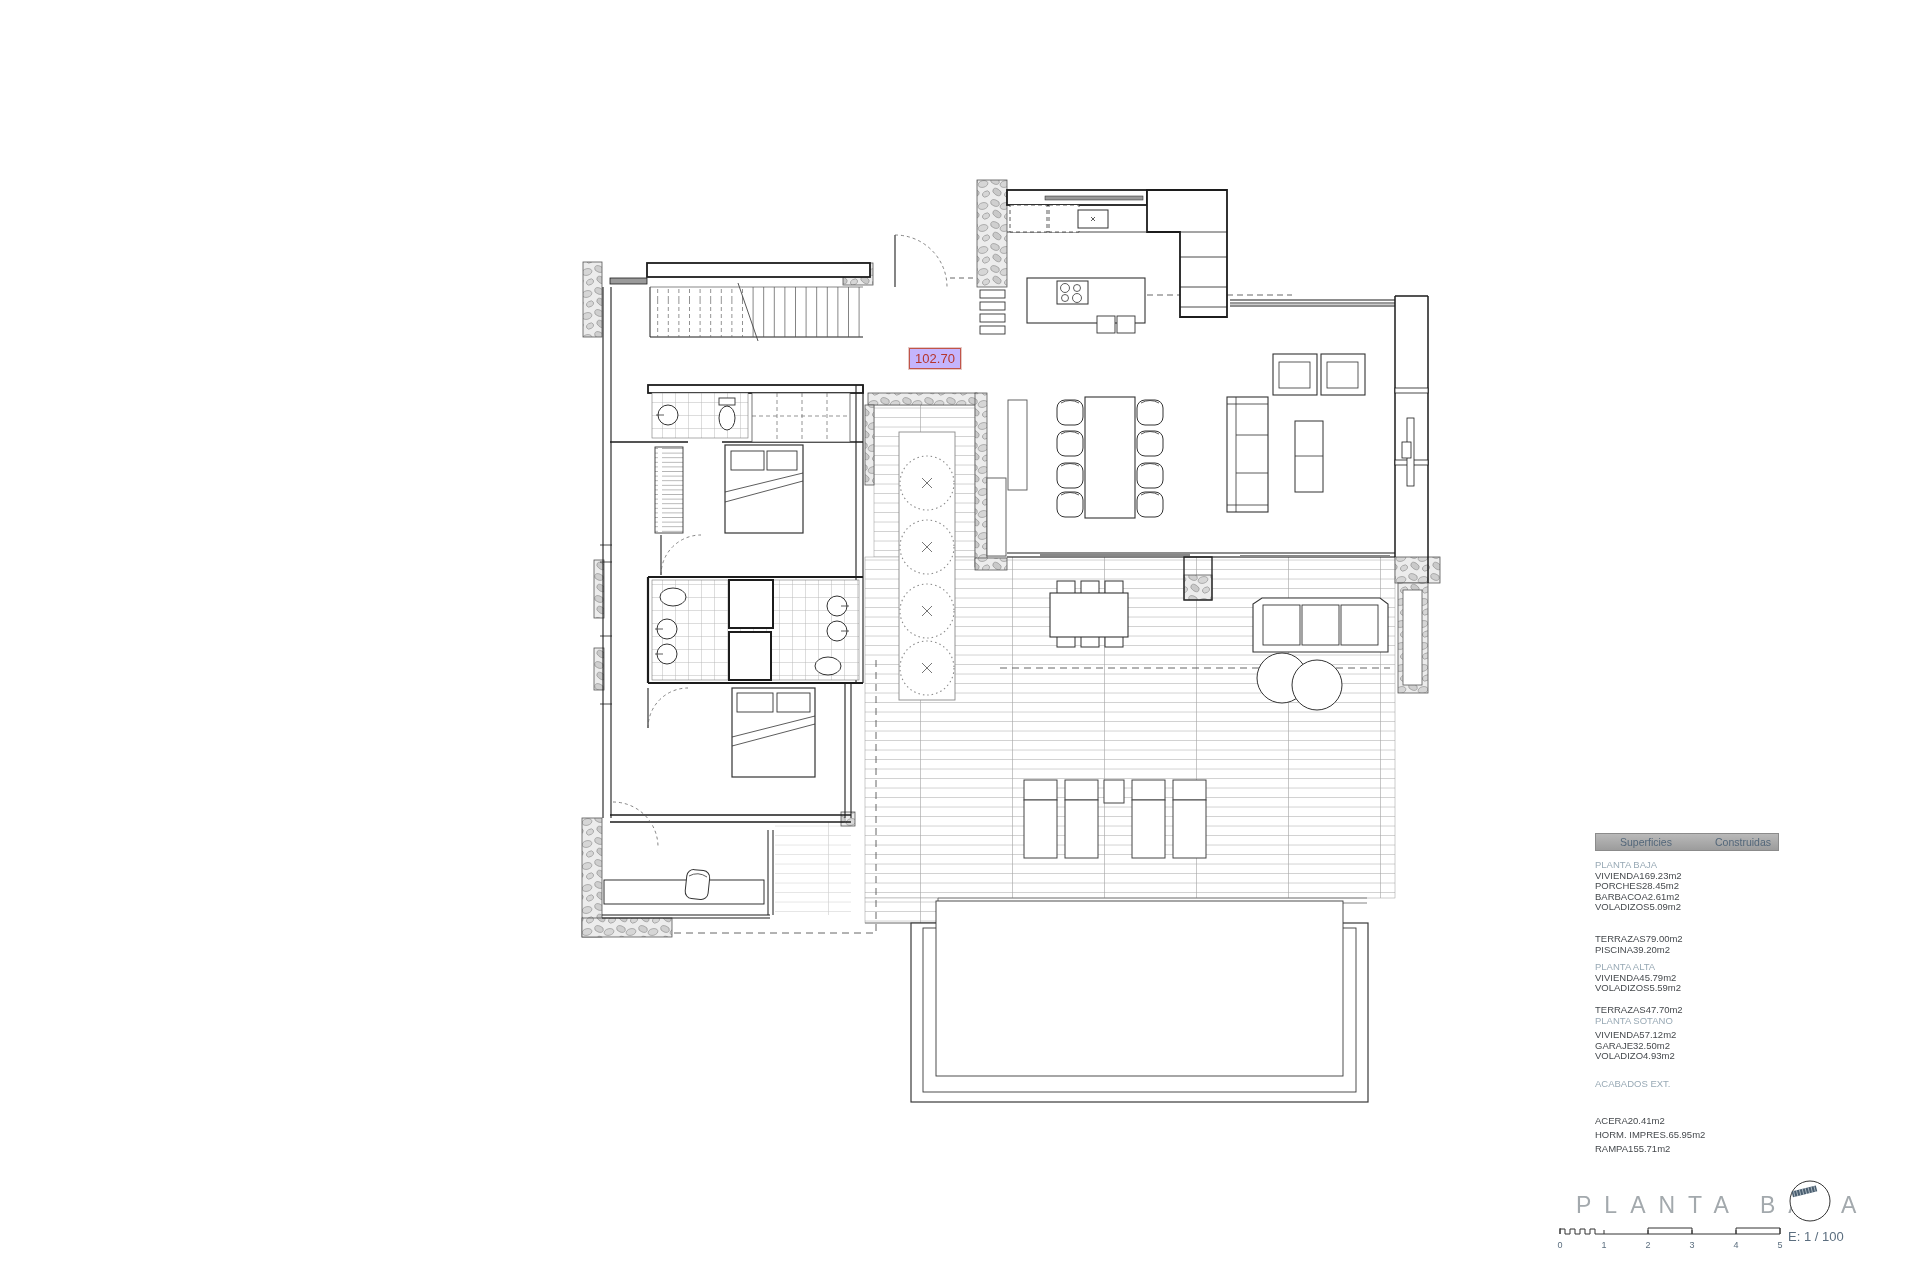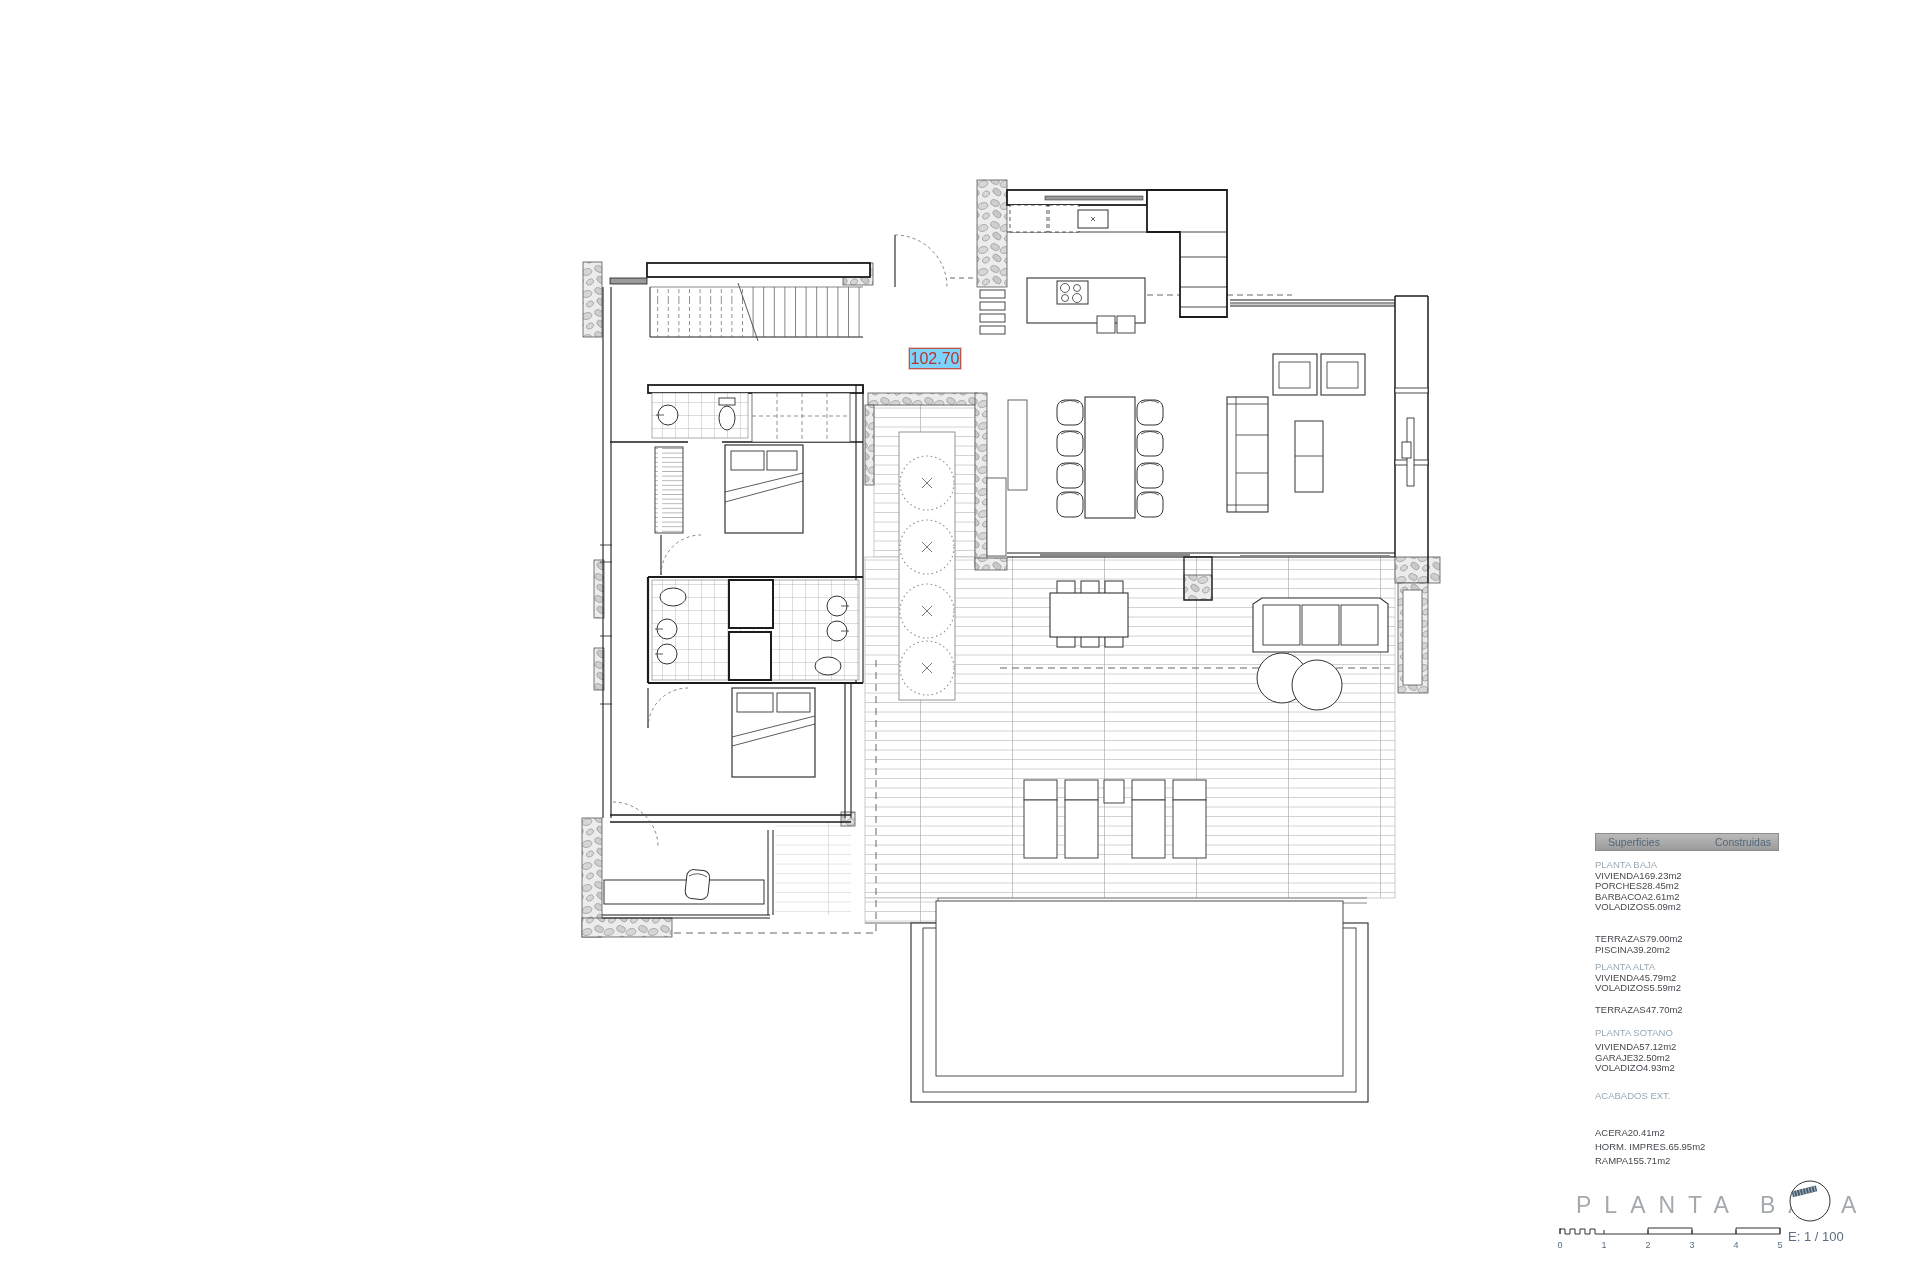--- a/index.html
+++ b/index.html
@@ -6,41 +6,41 @@
   #sheet{position:relative;width:1920px;height:1280px;background:#fff;overflow:hidden;
          font-family:"Liberation Sans",sans-serif;}
   svg text{font-family:"Liberation Sans",sans-serif;}
 
   
   .legend{position:absolute;left:1595px;top:833px;width:184px;color:#45494d;
           font-size:9.5px;}
   .legend-header{height:18px;background:linear-gradient(#b9b9b9,#9c9c9c);
           border:1px solid #8b8b8b;color:#53677a;display:flex;
           justify-content:space-between;align-items:center;
-          padding:0 7px 0 12px;font-size:10.5px;box-sizing:border-box;}
+          padding:0 7px 0 24px;font-size:10.5px;box-sizing:border-box;}
   .lrow{display:flex;justify-content:flex-start;line-height:10.6px;}
   .lsec{color:#98a9b5;line-height:10.6px;}
   .sec-0{margin-top:9px}
   .sec-1{margin-top:21px}
   .sec-2{margin-top:7px}
   .sec-2 .lsec{}
   .sec-3{margin-top:11px}
-  .sec-4{margin-top:12px}
+  .sec-4{margin-top:0}
   .sec-4 .lsec{margin-bottom:4px}
   .sec-5{margin-top:17px}
   .sec-5 .lsec{margin-bottom:24px}
   .sec-5 .lrow{line-height:14px}
 
   
   .plan-title{position:absolute;left:1576px;top:1192px;font-size:23px;
           letter-spacing:13px;color:#a3a9ad;white-space:nowrap;}
   .scale-label{position:absolute;left:1788px;top:1229px;font-size:13px;color:#5b6e7f;}
   .level{position:absolute;left:909px;top:348px;width:50px;height:19px;
-          border:1px solid #c0554a;outline:1px solid #e6c9c5;background:#7dd3fc;
-          color:#b5352c;font-size:16px;display:flex;align-items:center;
+          border:1px solid #c0554a;outline:1px solid #e6c9c5;background:#c4b5fd;
+          color:#b5352c;font-size:13px;display:flex;align-items:center;
           justify-content:center;}
   .scalebar{position:absolute;left:1556px;top:1222px;}
   .logo{position:absolute;left:1787px;top:1178px;}
 </style>
 </head>
 <body>
 
 <div id="sheet">
 
 <svg width="1920" height="1280" viewBox="0 0 1920 1280" style="position:absolute;left:0;top:0">

